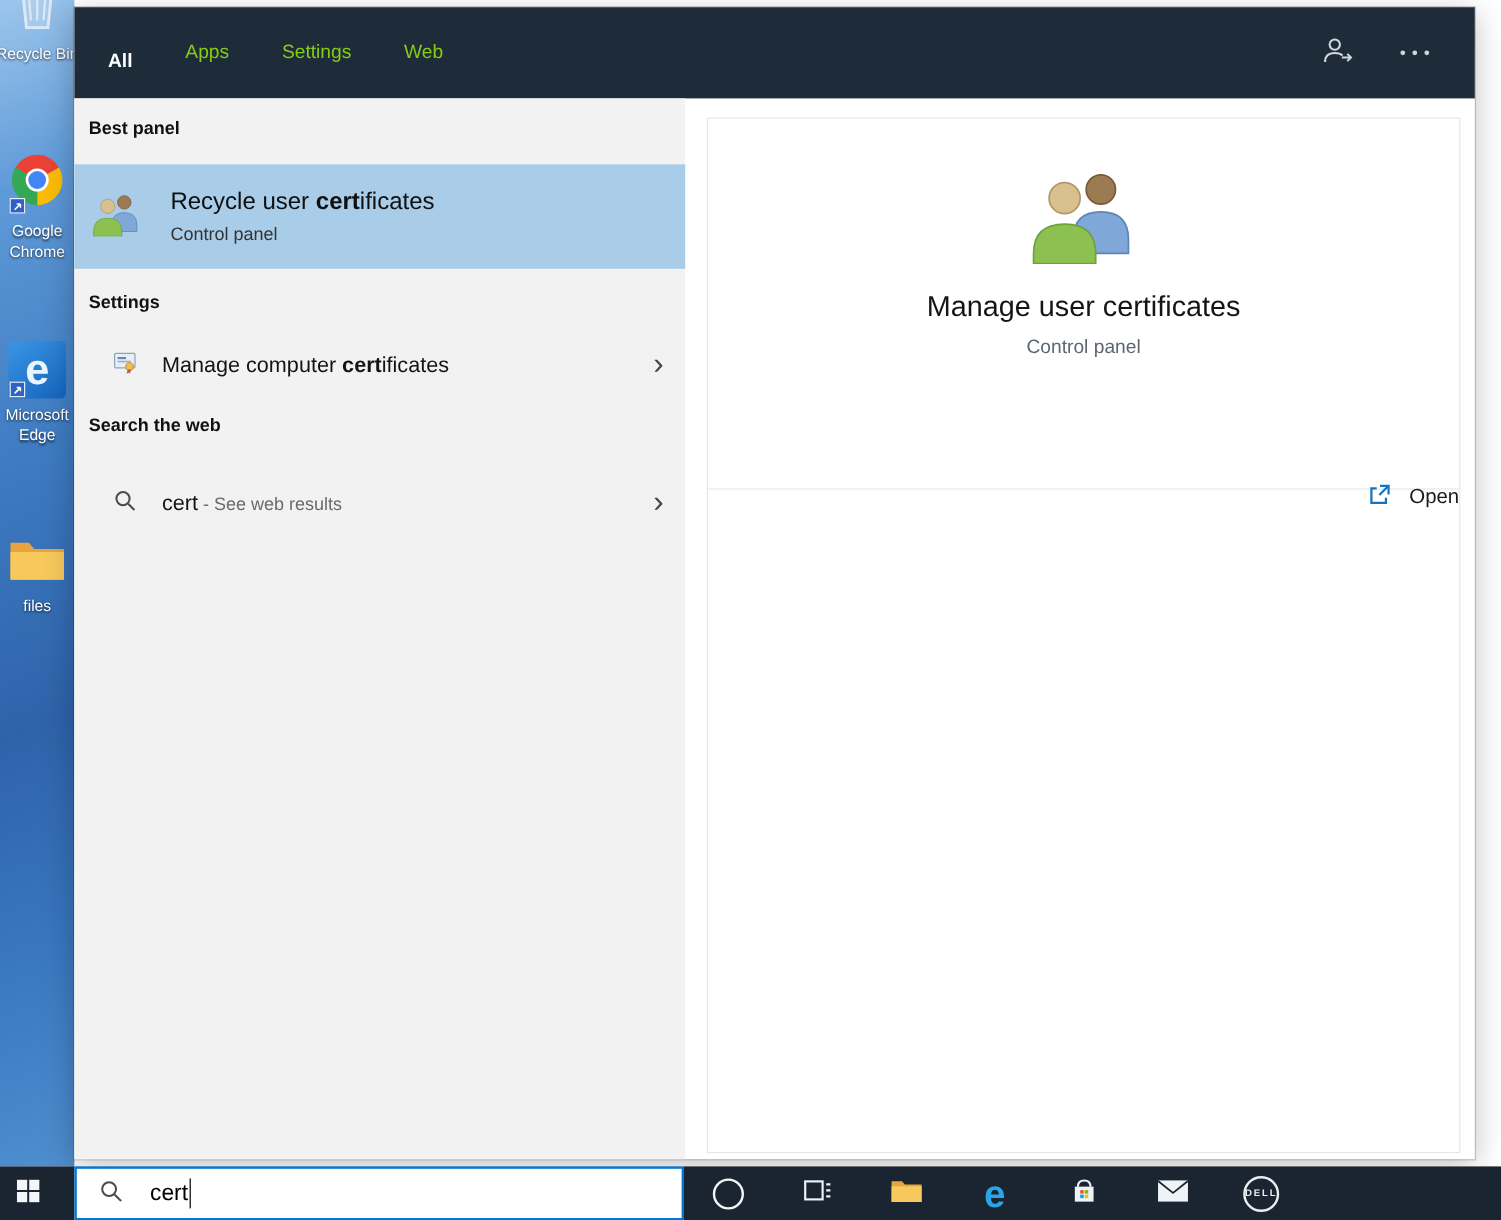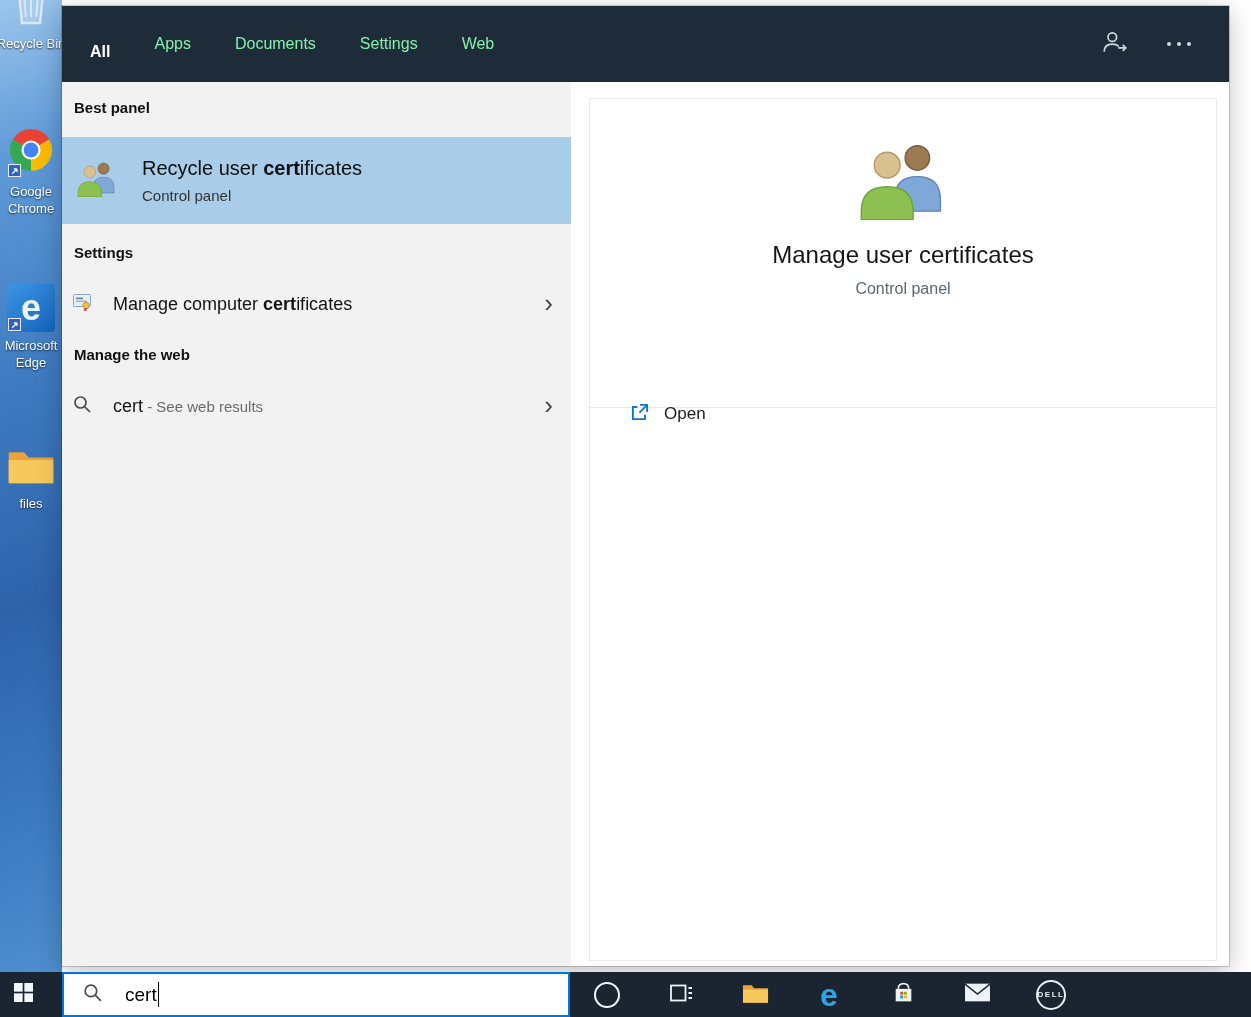--- a/index.html
+++ b/index.html
@@ -36,21 +36,21 @@
   .win{
     position:absolute;left:62px;top:6px;width:1167px;height:960px;
     background:#ffffff;box-shadow:0 0 0 1px rgba(0,0,0,.18),0 6px 24px rgba(0,0,0,.25);
   }
   .win-header{
     position:absolute;top:0;left:0;right:0;height:76px;background:#1e2c3a;
     display:flex;align-items:center;padding-left:14px;box-sizing:border-box;
   }
   .tab{
     position:relative;height:76px;display:flex;align-items:center;
-    padding:0 14px;margin-right:16px;color:#86efac;font-size:16px;cursor:pointer;
+    padding:0 14px;margin-right:16px;color:#84cc16;font-size:16px;cursor:pointer;
   }
   .tab.selected{color:#fff;font-weight:bold;margin-top:16px;}
   .tab.selected::after{
     content:"";position:absolute;left:0;right:0;bottom:0;height:4px;background:#3a96dd;
   }
   .caret-down{
     width:0;height:0;border-left:6px solid transparent;border-right:6px solid transparent;
     border-top:7px solid #cdd5dc;margin-left:9px;
   }
   .hdr-icons{
@@ -67,39 +67,39 @@
   .bm-row{
     position:absolute;left:0;right:0;top:55px;height:87px;background:#a9cde9;
     display:flex;align-items:center;padding-left:14px;box-sizing:border-box;cursor:pointer;
   }
   .bm-text{margin-left:24px;}
   .bm-title{font-size:20px;color:#0f0f0f;}
   .bm-sub{font-size:15px;color:#333;margin-top:7px;}
   .match{font-weight:bold;}
   .list-row{
     position:absolute;left:0;right:0;height:56px;display:flex;align-items:center;
-    padding-left:10px;box-sizing:border-box;cursor:pointer;
+    padding-left:32px;box-sizing:border-box;cursor:pointer;
   }
   .list-row .row-label{margin-left:21px;font-size:18px;color:#141414;}
   .web-rest{font-size:15px;color:#6a6a6a;}
   .chev{
     position:absolute;right:18px;top:50%;transform:translateY(-54%);
     font-size:26px;color:#454545;line-height:1;
   }
   
   .card{
     position:absolute;left:527px;top:92px;width:628px;bottom:5px;
     background:#fff;border:1px solid #e8e8e8;box-sizing:border-box;
   }
   .card-top{height:268px;border-bottom:1px solid #e8e8e8;text-align:center;}
   .card-title{font-size:24px;color:#151515;margin-top:17px;}
   .card-sub{font-size:16px;color:#5d6770;margin-top:11px;}
   .open-row{
     position:absolute;left:0;right:0;top:292px;height:46px;
-    display:flex;align-items:center;padding-left:39px;box-sizing:border-box;cursor:pointer;
+    display:flex;align-items:center;padding-left:39px;box-sizing:border-box;cursor:pointer;justify-content:flex-end;
   }
   .open-row .open-label{margin-left:13px;font-size:17px;color:#1b1b1b;}
   
   .taskbar{
     position:absolute;left:0;bottom:0;width:1251px;height:45px;background:#1a2531;
   }
   .start-btn{
     position:absolute;left:0;top:0;width:46px;height:45px;
     display:flex;align-items:center;justify-content:center;cursor:pointer;
   }
@@ -179,23 +179,20 @@
 <div class="win">
 
   <div class="win-header">
     <div class="tab selected">
       <span>All</span>
     </div>
     <div class="tab">
       <span>Apps</span>
     </div>
     <div class="tab">
-      <span>Documents</span>
-    </div>
-    <div class="tab">
       <span>Settings</span>
     </div>
     <div class="tab">
       <span>Web</span>
     </div>
 
     <div class="hdr-icons">
       <span>
         <svg width="28" height="26" viewBox="0 0 26 24" fill="none" stroke="#cfd6dc" stroke-width="1.6">
           <circle cx="10.5" cy="7.5" r="4"></circle>
@@ -239,23 +236,23 @@
           <rect x="4" y="5.5" width="7" height="1.8" fill="#6f87a0"></rect>
           <rect x="4" y="8.6" width="11" height="1.4" fill="#9fb2c4"></rect>
           <circle cx="14" cy="13.5" r="3.2" fill="#f0c24b" stroke="#c8992f"></circle>
           <path d="M12.6 16 l-1.2 3.4 1.7-1 1.2 1 0.8-3.4z" fill="#c0504d"></path>
         </svg>
       </span>
       <span class="row-label"><span>Manage computer </span><span class="match">cert</span><span>ificates</span></span>
       <span class="chev">›</span>
     </div>
 
-    <div class="section-h" style="top:264px;">Manage the web</div>
-
-    <div class="list-row" style="top:296px;">
+    <div class="section-h" style="top:264px;">Search the web</div>
+
+    <div class="list-row" style="top:309px;">
       <span>
         <svg width="20" height="20" viewBox="0 0 20 20">
             <circle cx="8.5" cy="8.5" r="5.5" fill="none" stroke="#4a4a4a" stroke-width="1.7"></circle>
             <path d="M12.8 12.8 L18 18" stroke="#4a4a4a" stroke-width="1.7"></path>
           </svg>
       </span>
       <span class="row-label"><span>cert</span><span class="web-rest"> - See web results</span></span>
       <span class="chev">›</span>
     </div>
   </div>

